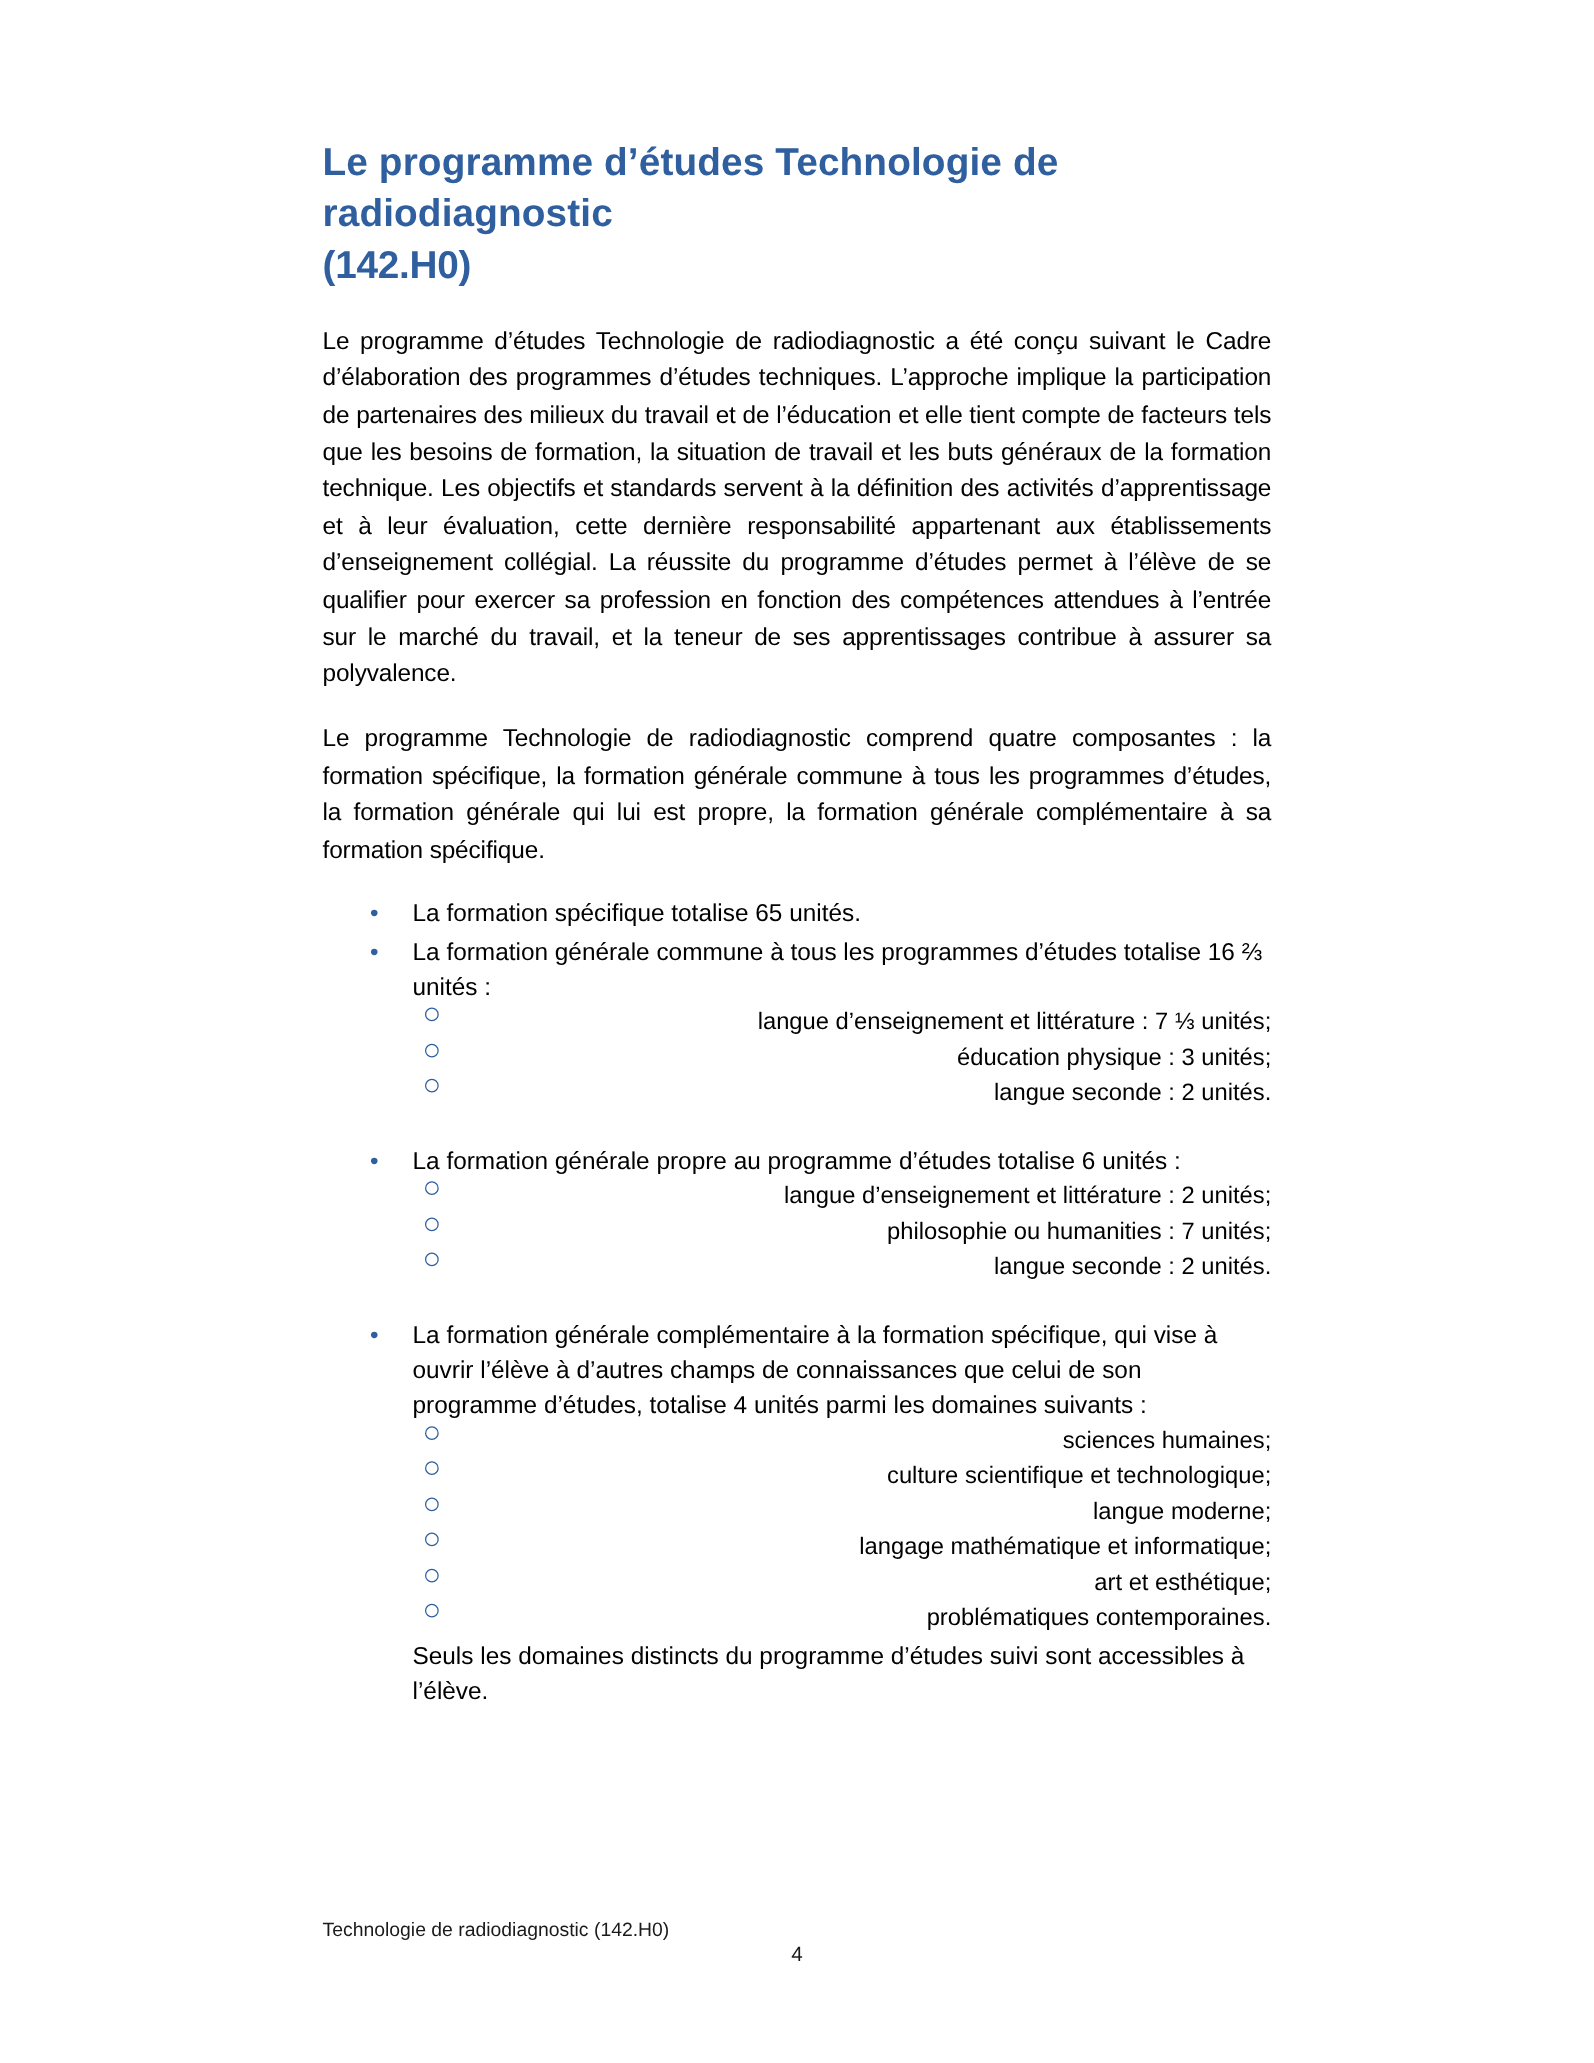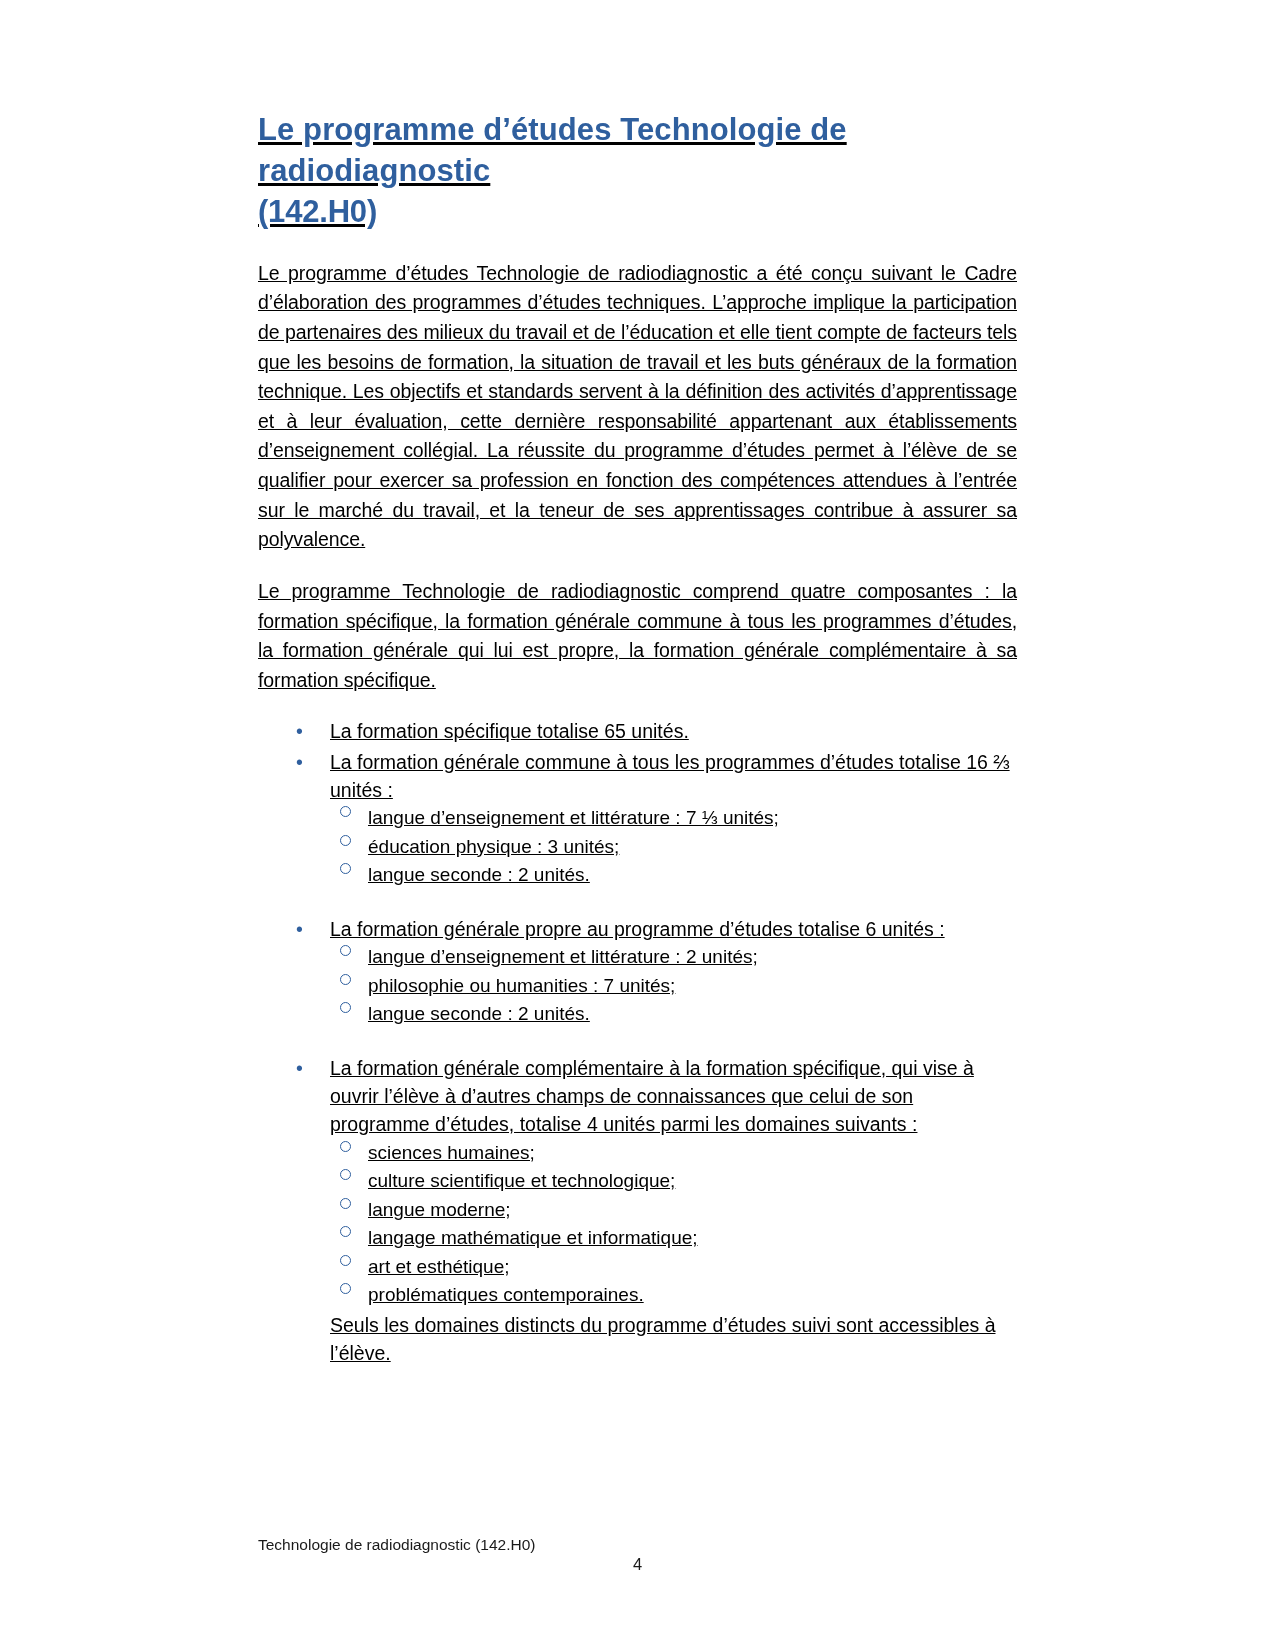--- a/index.html
+++ b/index.html
@@ -13,21 +13,20 @@
   }
   .page {
     position: relative;
     width: 1015px;
     height: 1650px;
     margin: 0 auto;
     background: #ffffff;
     box-sizing: border-box;
     padding: 110px 128px 0 128px;
     overflow: hidden;
-    text-decoration: underline;
   }
   .doc-title {
     color: #2f5f9e;
     font-size: 31px;
     font-weight: bold;
     line-height: 1.32;
     letter-spacing: 0.1px;
     margin: 0 0 26px 0;
   }
   .doc-title .t2 {
@@ -58,20 +57,21 @@
     left: 38px;
     top: 0;
     font-size: 19.5px;
     line-height: 1.45;
     color: #2f5f9e;
   }
   ul.lvl2 {
     list-style: none;
     margin: 0;
     padding: 0;
+    text-align: right;
   }
   ul.lvl2 > li {
     position: relative;
     padding-left: 38px;
     font-size: 19px;
     line-height: 1.45;
     margin-bottom: 1px;
   }
   ul.lvl2 > li > .bullet-o {
     position: absolute;

